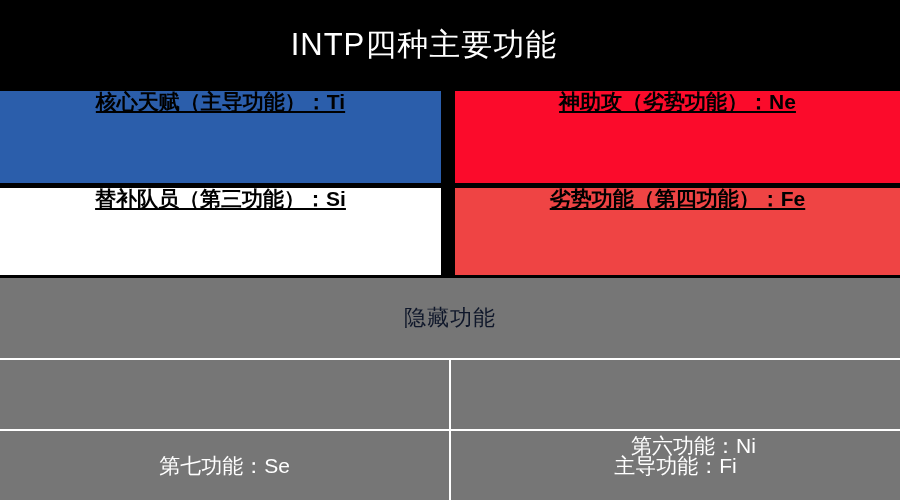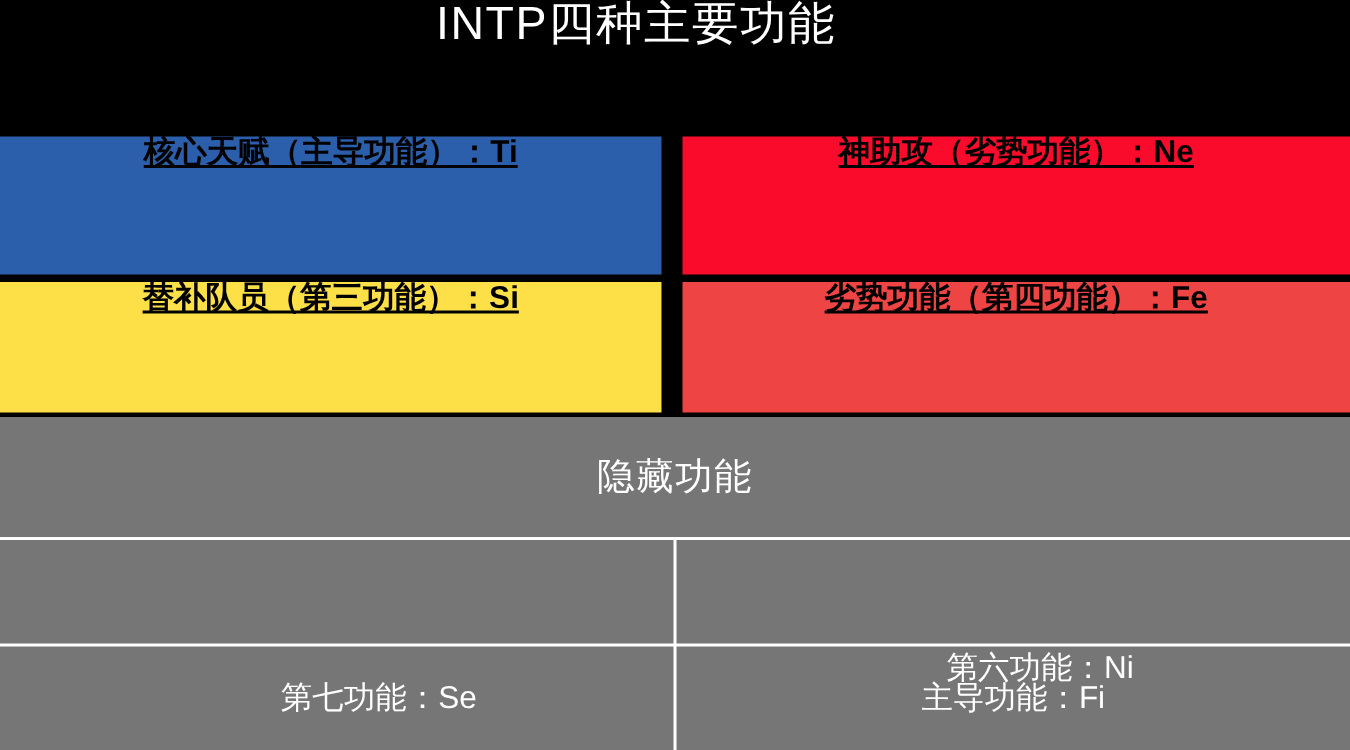--- a/index.html
+++ b/index.html
@@ -21,20 +21,21 @@
   }
 
   
   .title-bar {
     position: absolute;
     left: 0;
     top: 0;
     width: 848px;
     height: 88px;
     display: flex;
+    align-items: center;
     justify-content: center;
     background: #000000;
   }
   .title-text {
     color: #ffffff;
     font-size: 31px;
     font-weight: 400;
     letter-spacing: 1px;
     line-height: 1;
     white-space: nowrap;
@@ -101,22 +102,22 @@
     position: absolute;
     left: 0;
     top: 0;
     width: 900px;
     height: 80px;
     display: flex;
     align-items: center;
     justify-content: center;
   }
   .hidden-header-text {
-    color: #ffffff;
-    font-size: 25px;
+    color: #0f172a;
+    font-size: 22px;
     font-weight: 400;
     letter-spacing: 1px;
     line-height: 1;
     white-space: nowrap;
   }
   .hidden-grid {
     position: absolute;
     left: 0;
     top: 80px;
     width: 900px;
@@ -148,40 +149,40 @@
   }
   .hcell .hcell-label {
     color: #ffffff;
     font-size: 21px;
     font-weight: 400;
     line-height: 1;
     white-space: nowrap;
   }
   .hcell-r1c1 { left: 0;     top: 2px;  width: 449px; height: 69px; }
   .hcell-r1c2 { left: 469px; top: 2px;  width: 449px; height: 82px; margin-top: 44px; }
-  .hcell-r2c1 { left: 0;     top: 73px; width: 449px; height: 69px; margin-left: 28px; }
+  .hcell-r2c1 { left: 0;     top: 73px; width: 449px; height: 69px; }
   .hcell-r2c2 { left: 451px; top: 73px; width: 449px; height: 69px; }
 </style>
 </head>
 <body>
 
 <div class="page">
 
   <div class="title-bar">
     <div class="title-text">INTP四种主要功能</div>
   </div>
 
   <div class="grid-four">
     <div class="fn-cell cell-ti" style="background:#2B5EAB">
       <span class="fn-label">核心天赋（主导功能）：Ti</span>
     </div>
     <div class="fn-cell cell-ne" style="background:#FB0B2B">
       <span class="fn-label">神助攻（劣势功能）：Ne</span>
     </div>
-    <div class="fn-cell cell-si" style="background:#fde047">
+    <div class="fn-cell cell-si" style="background:#ffffff">
       <span class="fn-label">替补队员（第三功能）：Si</span>
     </div>
     <div class="fn-cell cell-fe" style="background:#ef4444">
       <span class="fn-label">劣势功能（第四功能）：Fe</span>
     </div>
   </div>
 
   <div class="hidden-section" style="background:#767676">
     <div class="hidden-header">
       <span class="hidden-header-text">隐藏功能</span>

